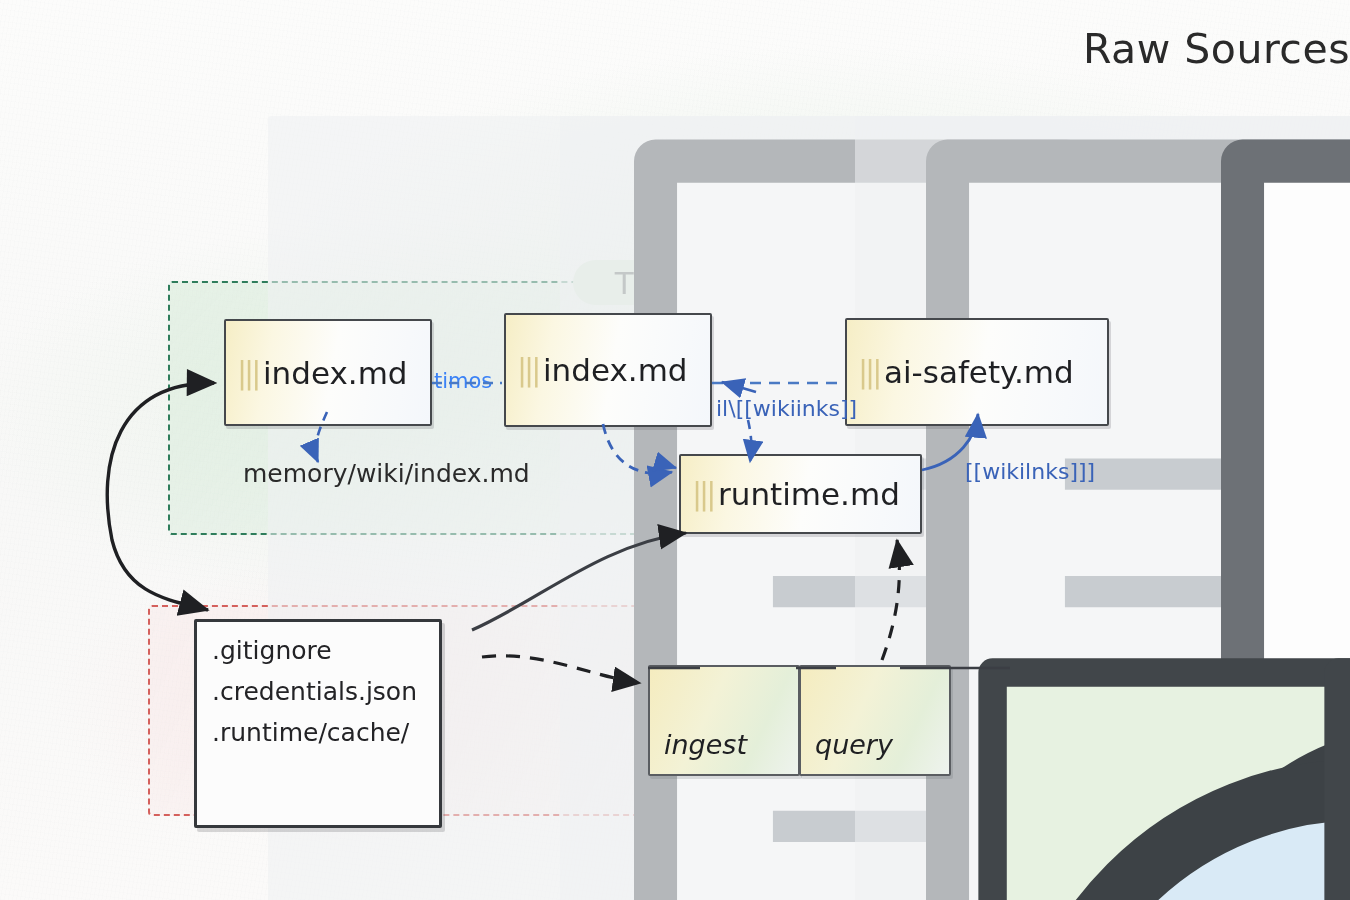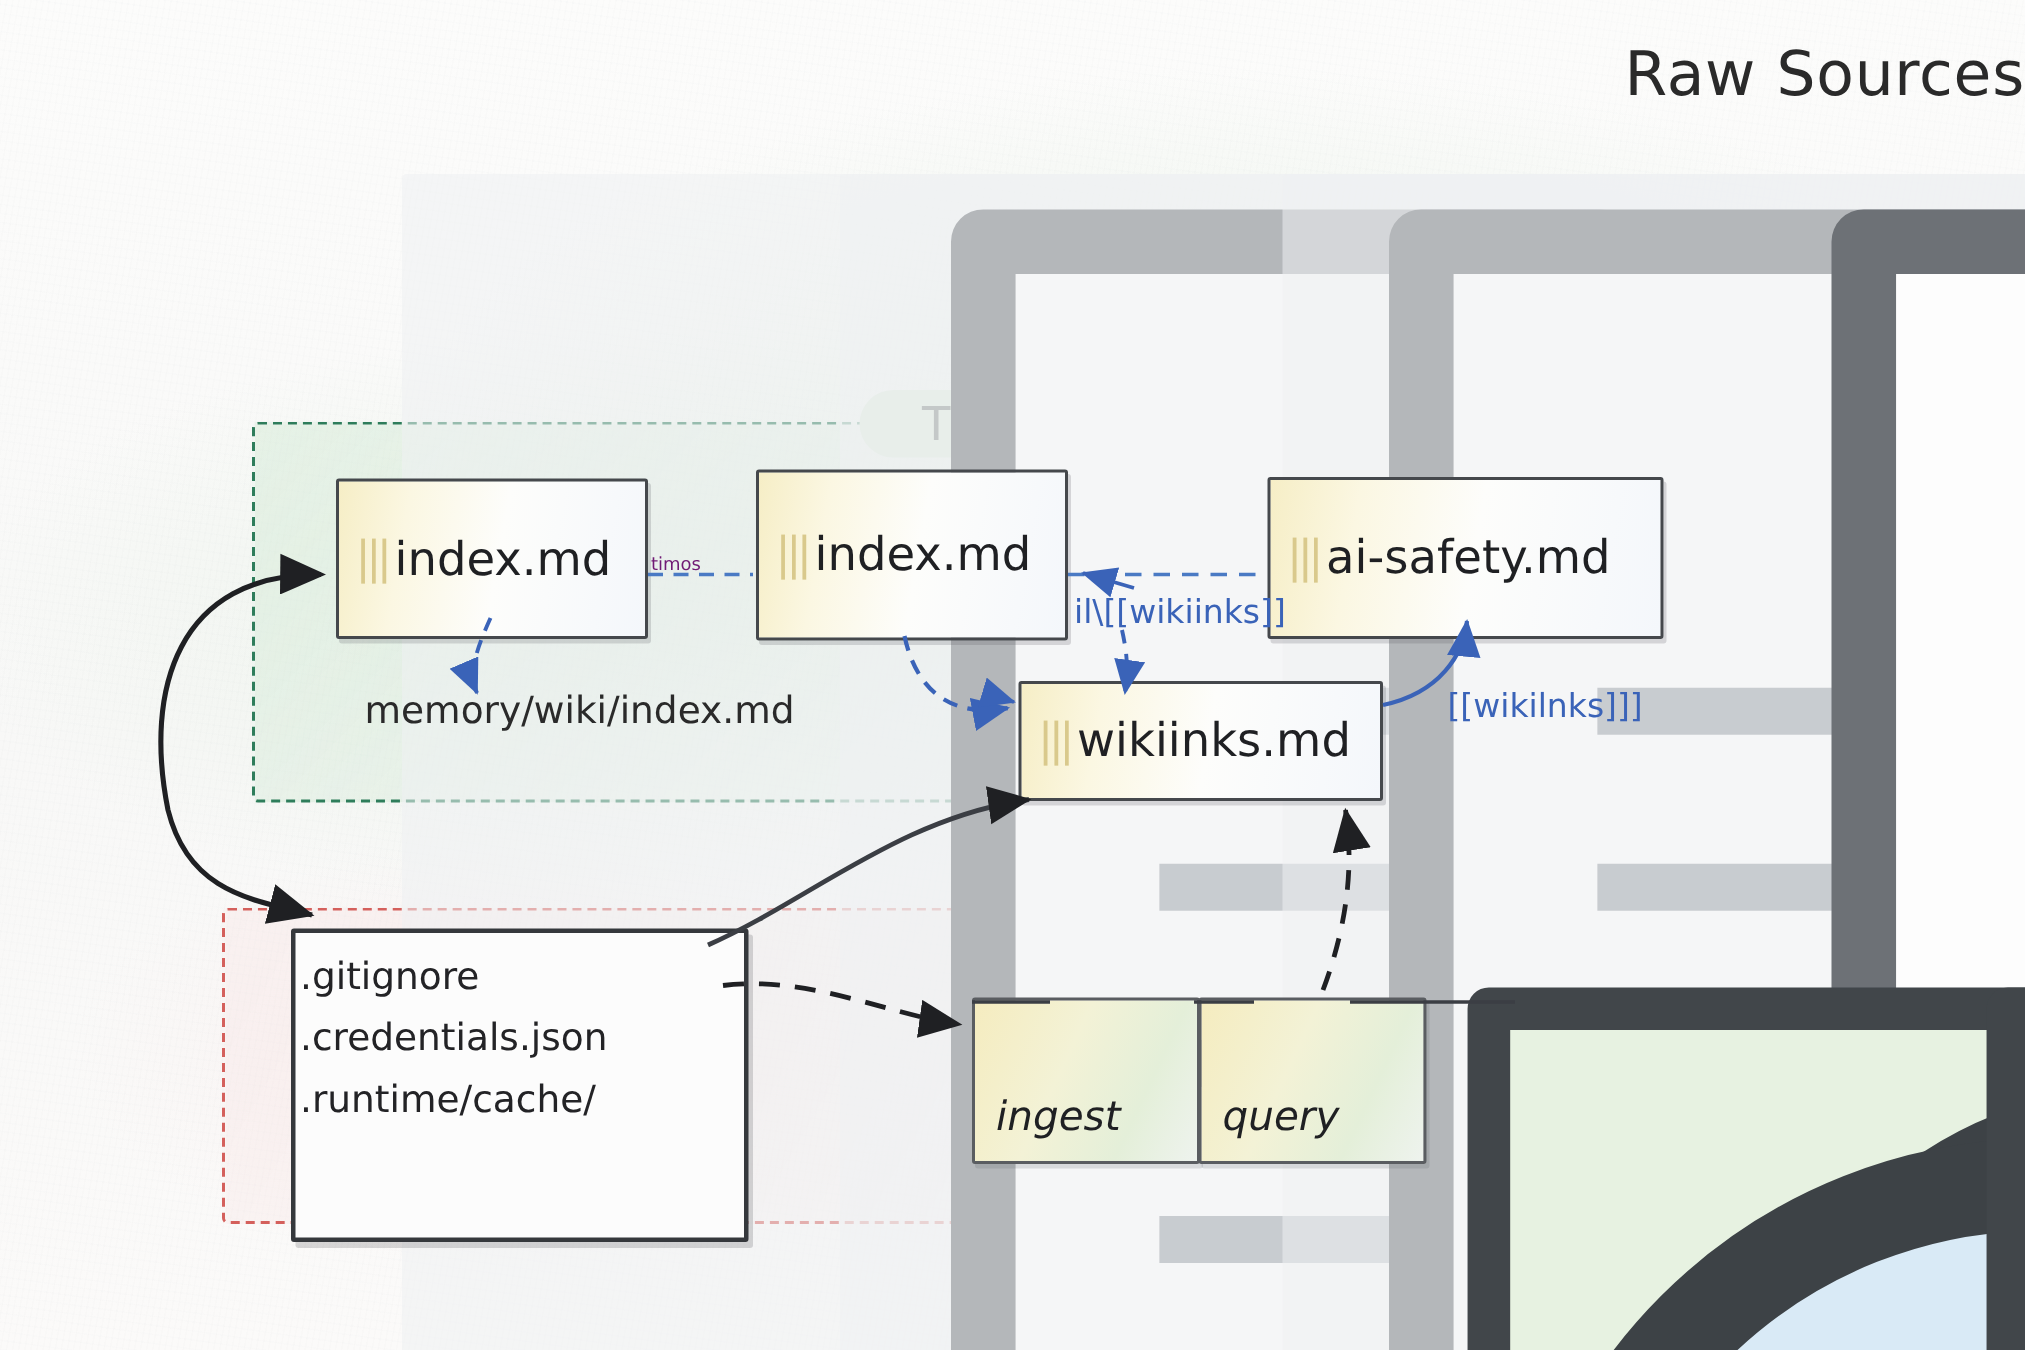--- a/index.html
+++ b/index.html
@@ -48,35 +48,35 @@
   
   .node{position:absolute;border:2.6px solid #45484c;border-radius:2px;
     box-shadow:2px 3px 0 rgba(80,82,88,.20);
     display:flex;align-items:center;
     background:linear-gradient(100deg,#f6eec6 0%, #fbf7e2 22%, #fdfdfb 52%, #f4f7fb 100%);}
   .node .glyph{width:26px;margin-left:11px;flex:none;color:#d9c98c;font-size:30px;
     line-height:1;letter-spacing:-3px;}
   .node .nm{font-size:31px;color:#1f2023;white-space:nowrap;}
 
   
-  #ignore-box{position:absolute;left:194px;top:619px;width:305px;height:209px;
+  #ignore-box{position:absolute;left:194px;top:619px;width:248px;height:209px;
     border:3px solid #35383c;border-radius:2px;background:#fcfcfc;
-    box-shadow:3px 4px 0 rgba(80,82,88,.22);padding:14px 0 0 3px;box-sizing:border-box;}
+    box-shadow:3px 4px 0 rgba(80,82,88,.22);padding:14px 0 0 15px;box-sizing:border-box;}
   #ignore-box .li{font-size:25px;color:#232326;margin-bottom:12px;white-space:nowrap;}
 
   
   .tool{position:absolute;width:148px;height:107px;border:2.2px solid #5a5d61;
     border-radius:2px;box-shadow:2px 3px 0 rgba(90,92,98,.18);
     background:linear-gradient(115deg,#f5ecbf 0%, #f3f2d6 40%, #e4efd9 72%, #eef3ee 100%);font-style:italic;}
   .tool .tnm{position:absolute;left:14px;bottom:14px;font-size:27px;color:#1f2023;}
 
   
   .flab{position:absolute;font-size:25px;color:#2a2a2a;white-space:nowrap;}
   .blab{position:absolute;font-size:22px;color:#3a63b8;white-space:nowrap;}
-  .blab.sm{font-size:12px;color:#701a75;}
+  .blab.sm{font-size:21px;color:#3b82f6;}
 
   svg{position:absolute;left:0;top:0;width:1350px;height:900px;overflow:visible;pointer-events:none;}
 </style>
 </head>
 <body>
 
 <div id="paper"></div>
 <div id="grain"></div>
 
 <div class="abs" id="title">Raw Sources</div>
@@ -152,21 +152,21 @@
   <span class="nm">index.md</span>
 </div>
 
 <div class="node" style="left:845px;top:318px;width:260px;height:104px">
   <span class="glyph">|||</span>
   <span class="nm">ai-safety.md</span>
 </div>
 
 <div class="node" style="left:679px;top:454px;width:239px;height:76px">
   <span class="glyph">|||</span>
-  <span class="nm">wikiinks.md</span>
+  <span class="nm">runtime.md</span>
 </div>
 
 <div class="flab" style="left:243px;top:459px">memory/wiki/index.md</div>
 <div class="blab sm" style="left:434px;top:369px">timos</div>
 <div class="blab" style="left:716px;top:396px">il\[[wikiinks]]</div>
 <div class="blab" style="left:965px;top:459px">[[wikilnks]]]</div>
 
 <div id="ignore-box">
   <div class="li">.gitignore</div>
   <div class="li">.credentials.json</div>

